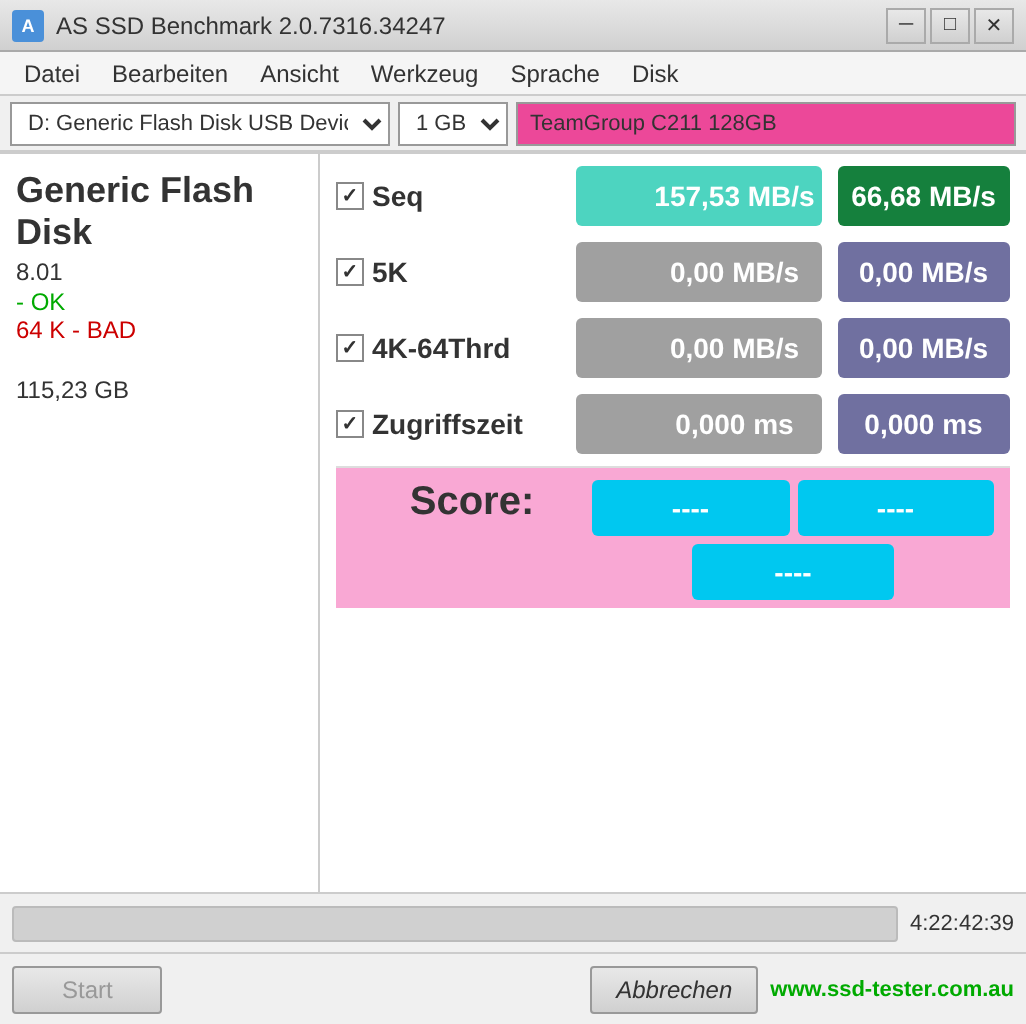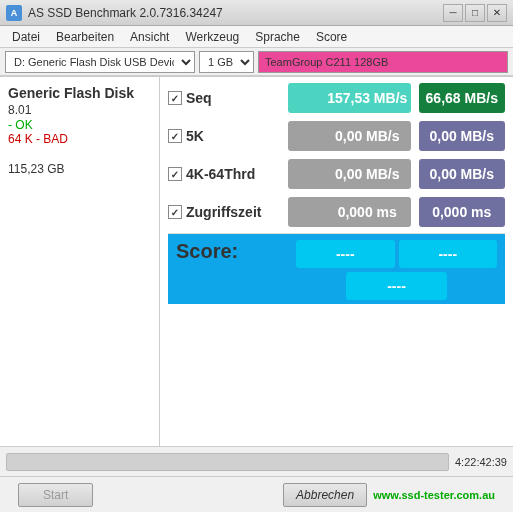--- a/index.html
+++ b/index.html
@@ -117,21 +117,21 @@
     }
 
     
     .left-panel {
       width: 160px;
       border-right: 1px solid #ccc;
       padding: 8px;
       background: white;
     }
     .drive-label {
-      font-size: 14px;
+      font-size: 18px;
       font-weight: bold;
       color: #333;
       margin-bottom: 2px;
     }
     .drive-info {
       font-size: 12px;
       color: #333;
       margin-bottom: 1px;
     }
     .status-ok { color: #00aa00; font-size: 12px; }
@@ -217,23 +217,24 @@
       color: white;
     }
     .bench-value-write.grey {
       background: #7070a0;
     }
 
     
     .score-section {
       border-top: 1px solid #ddd;
       padding: 6px 8px 4px 8px;
-      background: #0ea5e9;
+      background: #f9a8d4;
       display: flex;
       align-items: flex-start;
+      text-align: center;
     }
     .score-label {
       width: 120px;
       font-size: 20px;
       font-weight: bold;
       color: #333;
     }
     .score-values {
       flex: 1;
       display: flex;
@@ -316,21 +317,21 @@
       color: #333;
       white-space: nowrap;
     }
 
     
     .bottom-bar {
       background: #f0f0f0;
       border-top: 1px solid #ccc;
       display: flex;
       align-items: center;
-      padding: 4px 18px;
+      padding: 4px 6px;
       height: 36px;
       gap: 6px;
     }
     .btn-start {
       background: linear-gradient(to bottom, #e8e8e8, #d0d0d0);
       border: 1px solid #999;
       padding: 4px 24px;
       font-size: 12px;
       cursor: pointer;
       border-radius: 2px;
@@ -380,21 +381,21 @@
       <div class="title-btn close">✕</div>
     </div>
   </div>
 
   <div class="menu-bar">
     <span class="menu-item">Datei</span>
     <span class="menu-item">Bearbeiten</span>
     <span class="menu-item">Ansicht</span>
     <span class="menu-item">Werkzeug</span>
     <span class="menu-item">Sprache</span>
-    <span class="menu-item">Score</span>
+    <span class="menu-item">Disk</span>
   </div>
 
   <div class="toolbar">
     <select class="drive-select">
       <option>D: Generic Flash Disk USB Device</option>
     </select>
     <select class="size-select">
       <option>1 GB</option>
     </select>
     <input class="device-name-input" type="text" value="TeamGroup C211 128GB" style="">

